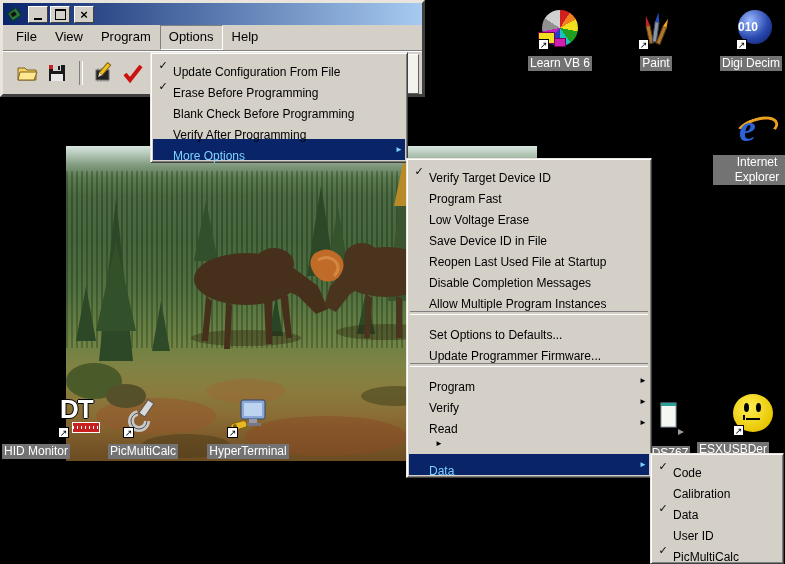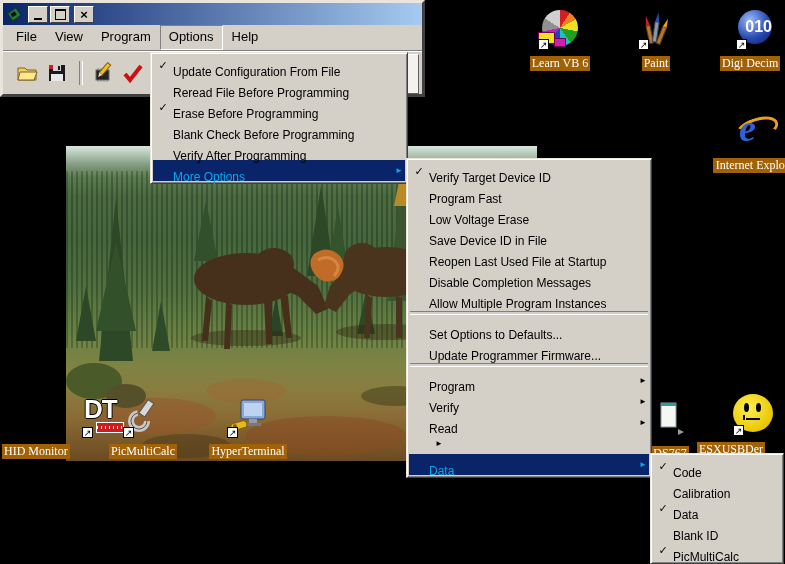--- a/index.html
+++ b/index.html
@@ -43,39 +43,39 @@
   .menu{position:absolute;background:#d4d0c8;border:1px solid;border-color:#e9e5dd #404040 #404040 #e9e5dd;
      box-shadow:inset 1px 1px 0 #fff,inset -1px -1px 0 #808080;padding:2px;box-sizing:border-box;
      font-size:12px;color:#000;}
   .menu-options{left:150px;top:52px;width:258px;z-index:3;}
   .menu-more{left:406px;top:158px;width:246px;z-index:4;}
   .menu-erase{left:650px;top:453px;width:134px;z-index:5;}
   .mi{height:21px;display:flex;align-items:center;}
   .mi .chk{width:20px;text-align:center;font-size:11px;flex:none;}
   .mi .lbl{flex:1;white-space:nowrap;margin-top:12px;}
   .mi .arr{width:14px;font-size:8px;text-align:right;padding-right:2px;flex:none;}
-  .mi.hl{background:#0a246a;color:#0ea5e9;}
+  .mi.hl{background:#0a246a;color:#7dd3fc;}
   .msep{height:2px;margin:3px 1px;border-top:1px solid #808080;border-bottom:1px solid #fff;}
   
   .dicon{position:absolute;z-index:1;text-align:center;}
-  .dlabel{display:inline-block;background:#a16207;color:#fff;font-size:12px;line-height:15px;
-      padding:0 2px;white-space:nowrap;font-family:Liberation Serif, serif;}
+  .dlabel{display:inline-block;background:#737373;color:#fff;font-size:12px;line-height:15px;
+      padding:0 2px;white-space:nowrap;}
   .dlabel.wrap{white-space:normal;width:84px;}
   .dart{position:relative;display:block;margin:0 auto 3px;}
   .sc{position:absolute;left:0;bottom:0;width:11px;height:11px;background:#fff;border:1px solid #000;
       font-size:9px;line-height:10px;text-align:center;box-sizing:border-box;}
   .sc::before{content:"\2197";}
   .vb-disc{position:absolute;left:4px;top:0;width:36px;height:36px;border-radius:50%;
       background:conic-gradient(#d02020 0 9%,#f08020 9% 17%,#f0e020 17% 28%,#20a020 28% 40%,
       #20c0c0 40% 50%,#2040c0 50% 62%,#c020c0 62% 72%,#909090 72% 84%,#d0d0d0 84% 100%);}
   .vb-box1{position:absolute;left:0;top:22px;width:15px;height:10px;background:#f0e020;border:1px solid #705;}
   .vb-box2{position:absolute;left:16px;top:28px;width:10px;height:7px;background:#d020b0;border:1px solid #705;}
   .digi-sphere{position:absolute;left:2px;top:0;width:34px;height:34px;border-radius:50%;
       background:radial-gradient(circle at 35% 30%,#9ab8ff,#2a4ab0 55%,#0a1a60);
-      color:#fff;font-weight:bold;font-size:16px;line-height:34px;text-align:right;}
+      color:#fff;font-weight:bold;font-size:12px;line-height:34px;text-align:left;}
   .ie-e{position:absolute;left:4px;top:-4px;font:bold italic 38px "Liberation Serif",serif;color:#2d62d8;}
   .ie-swoosh{position:absolute;left:0px;top:8px;width:38px;height:16px;border:3px solid #e8a020;
       border-left-color:transparent;border-bottom-color:transparent;border-radius:50%;transform:rotate(-18deg);}
   .hid-dt{position:absolute;left:2px;top:-2px;font:bold 26px "Liberation Sans",sans-serif;color:#fff;
       text-shadow:-1px 0 #000,1px 0 #000,0 -1px #000,0 1px #000;letter-spacing:-1px;}
   .hid-tag{position:absolute;left:14px;top:26px;width:26px;height:9px;background:#c82020;border:1px solid #fff;
       background-image:repeating-linear-gradient(90deg,#fff 0 1px,transparent 1px 4px);background-size:100% 3px;
       background-position:0 3px;background-repeat:no-repeat;}
   .smiley{position:absolute;left:0;top:0;width:40px;height:38px;border-radius:50%;
       background:radial-gradient(circle at 40% 35%,#ffee50,#e8c400 75%,#c8a400);}
@@ -214,25 +214,20 @@
   </div>
 </div>
 
 <div class="menu menu-options">
   <div class="mi">
     <span class="chk">✓</span>
     <span class="lbl">Update Configuration From File</span>
     <span class="arr"></span>
   </div>
   <div class="mi">
-    <span class="chk"></span>
-    <span class="lbl">Reread File Before Programming</span>
-    <span class="arr"></span>
-  </div>
-  <div class="mi">
     <span class="chk">✓</span>
     <span class="lbl">Erase Before Programming</span>
     <span class="arr"></span>
   </div>
   <div class="mi">
     <span class="chk"></span>
     <span class="lbl">Blank Check Before Programming</span>
     <span class="arr"></span>
   </div>
   <div class="mi">
@@ -329,21 +324,21 @@
   <div class="mi">
     <span class="chk"></span>
     <span class="lbl">Calibration</span>
   </div>
   <div class="mi">
     <span class="chk">✓</span>
     <span class="lbl">Data</span>
   </div>
   <div class="mi">
     <span class="chk"></span>
-    <span class="lbl">Blank ID</span>
+    <span class="lbl">User ID</span>
   </div>
   <div class="mi">
     <span class="chk">✓</span>
     <span class="lbl">PicMultiCalc</span>
   </div>
 </div>
 
 <div class="dicon" style="left:514px;top:10px;width:92px;">
   <span class="dart" style="width:44px;height:40px;">
     <span class="vb-disc"></span>
@@ -385,21 +380,21 @@
 
 <div class="dicon" style="left:712px;top:110px;width:90px;">
   <span class="dart" style="width:44px;height:42px;">
     <span class="ie-swoosh"></span>
     <span class="ie-e">e</span>
   </span>
   <span class="dlabel wrap">Internet Explorer</span>
 </div>
 
 <div class="dicon" style="left:2px;top:396px;width:96px;text-align:left;">
-  <span class="dart" style="width:44px;height:42px;margin-left:80px;text-decoration:underline;">
+  <span class="dart" style="width:44px;height:42px;margin-left:56px;text-decoration:underline;">
     <span class="hid-dt">DT</span>
     <span class="hid-tag"></span>
     <span class="sc"></span>
   </span>
   <span class="dlabel">HID Monitor</span>
 </div>
 
 <div class="dicon" style="left:100px;top:394px;width:86px;">
   <span class="dart" style="width:40px;height:44px;">
     <svg width="40" height="44" viewBox="0 0 40 44">

